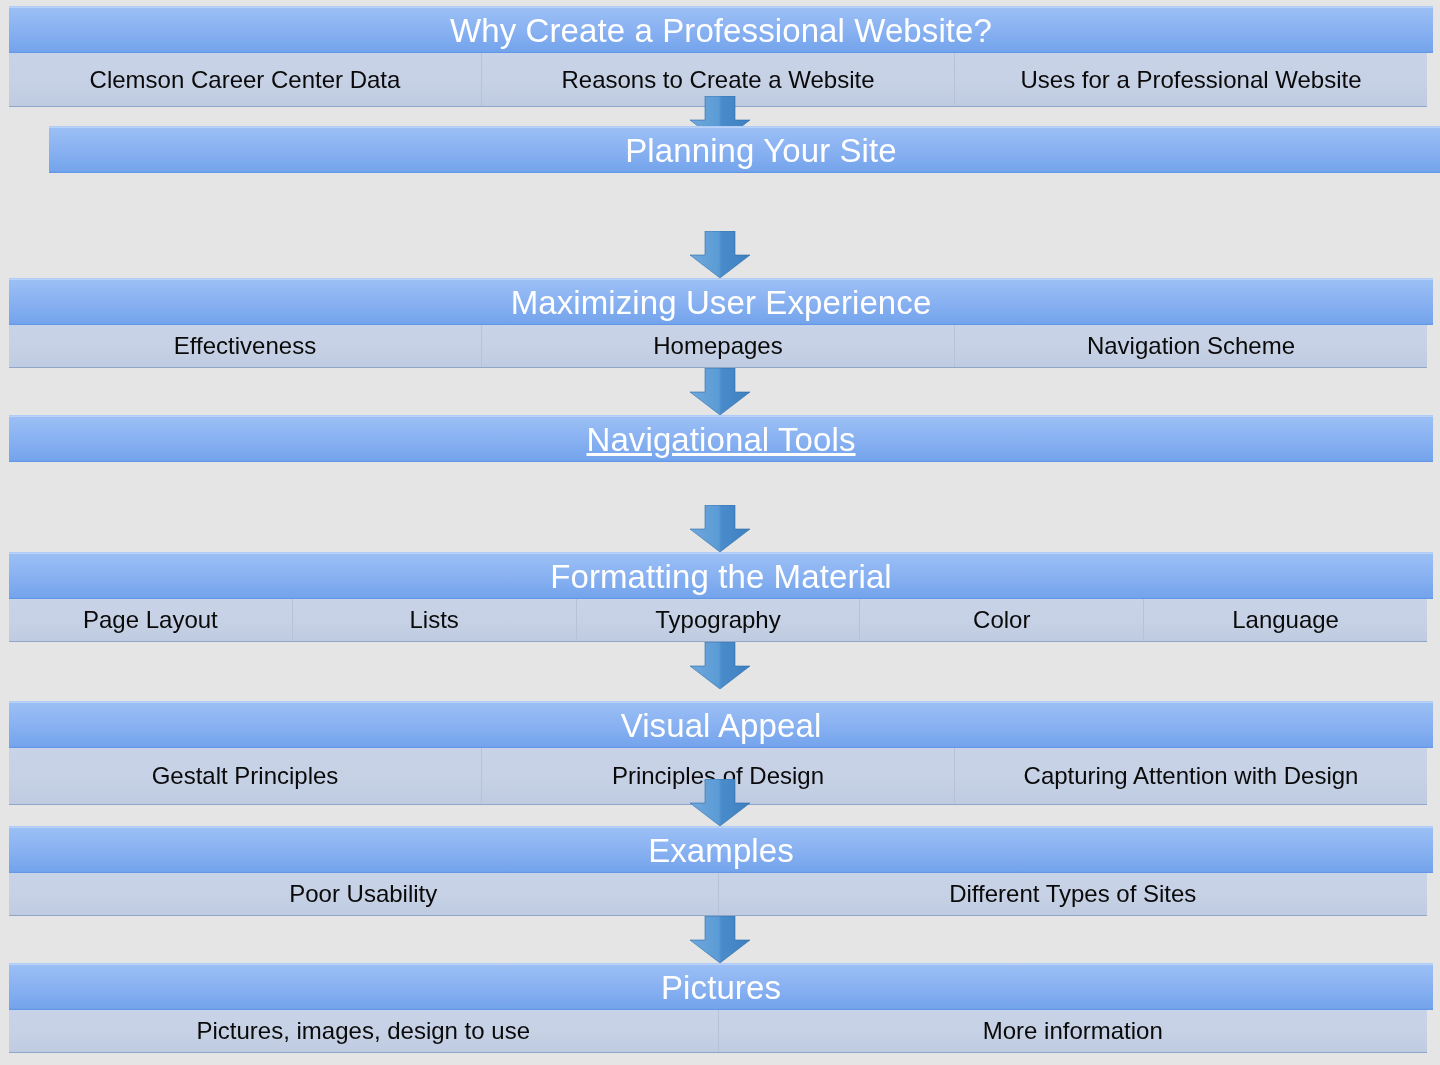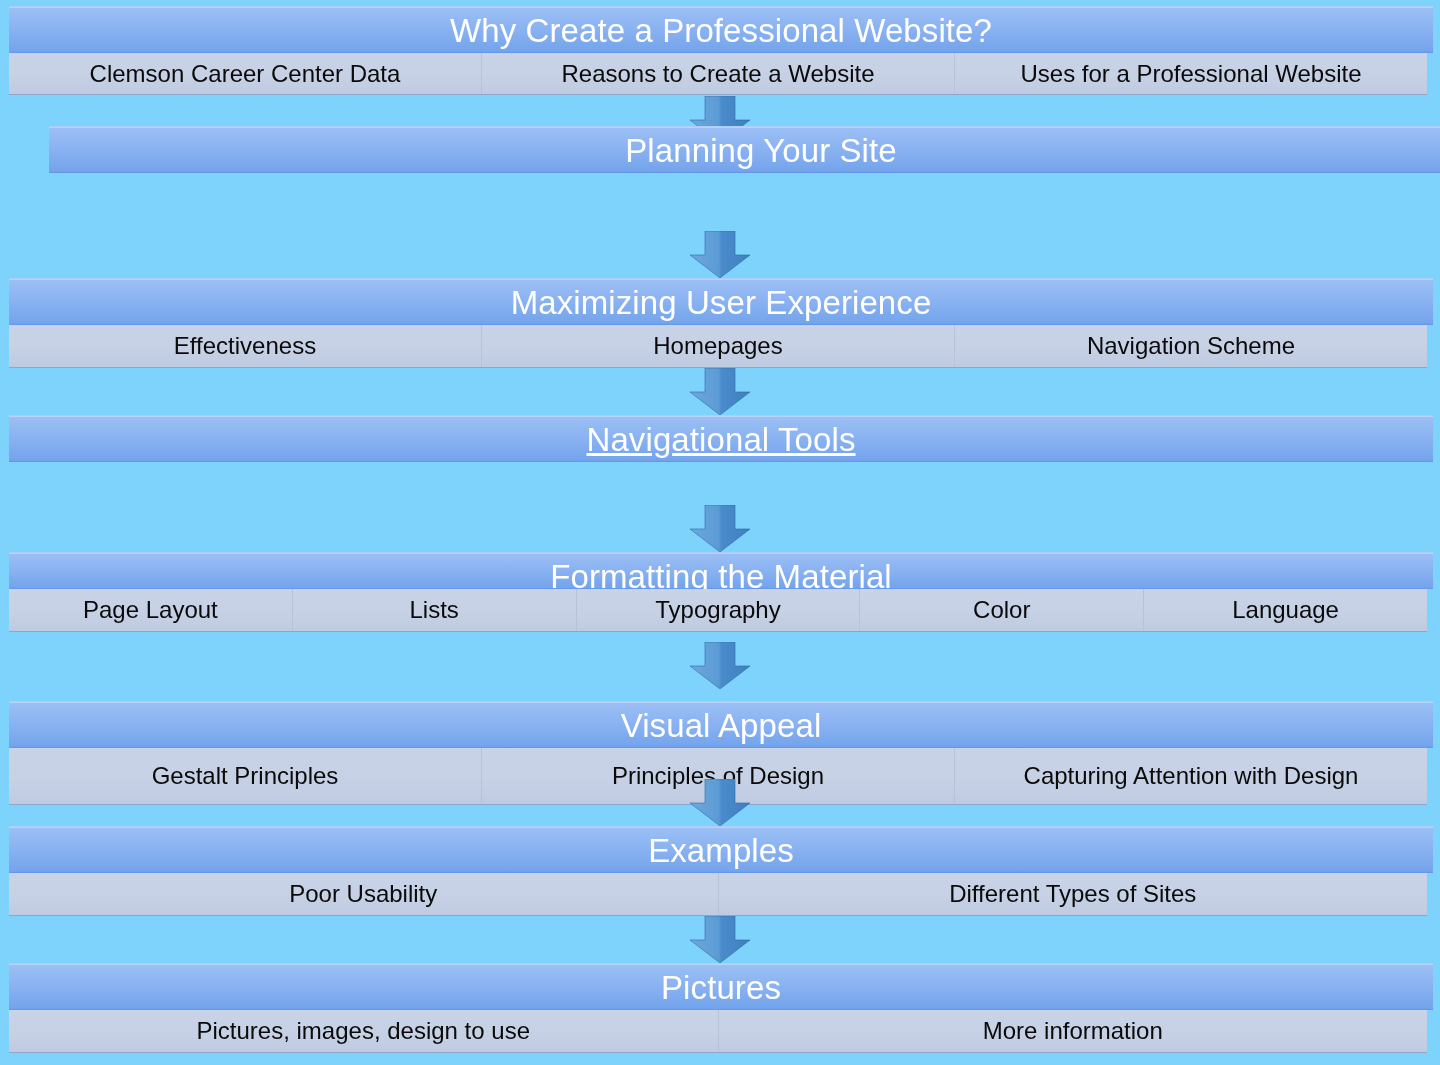--- a/index.html
+++ b/index.html
@@ -13,21 +13,21 @@
     height: 1065px;
     overflow: hidden;
     font-family: "Liberation Sans", sans-serif;
     -webkit-font-smoothing: antialiased;
   }
 
   #flow {
     position: relative;
     width: 1440px;
     height: 1065px;
-    background: #7dd3fc;
+    background: #e5e5e5;
   }
 
   .section {
     position: absolute;
     left: 9px;
     width: 1424px;
   }
 
   
   .sec-header {
@@ -84,21 +84,21 @@
   .arrow svg { display: block; }
 </style>
 </head>
 <body>
 
 <div id="flow">
     <div class="section" style="top: 6px;">
       <div class="sec-header" style="height: 47px; line-height: 47px;">
         <span class="sec-title" style="line-height: 47px;">Why Create a Professional Website?</span>
       </div>
-      <div class="sec-sub" style="height: 42px;">
+      <div class="sec-sub" style="height: 54px;">
         <div class="sub-cell">Clemson Career Center Data</div>
         <div class="sub-cell">Reasons to Create a Website</div>
         <div class="sub-cell">Uses for a Professional Website</div>
       </div>
     </div>
     <div class="arrow" style="top: 96px; height: 47px;">
       <svg width="60" height="47" viewBox="0 0 60 47">
         <defs>
           <linearGradient id="ag96" x1="0" y1="0" x2="1" y2="0">
             <stop offset="0%" stop-color="#6FA8DC"></stop>
@@ -163,21 +163,21 @@
             <stop offset="0%" stop-color="#6FA8DC"></stop>
             <stop offset="48%" stop-color="#5B9BD5"></stop>
             <stop offset="52%" stop-color="#4A8CCB"></stop>
             <stop offset="100%" stop-color="#3E7FC0"></stop>
           </linearGradient>
         </defs>
         <polygon points="15,0 45,0 45,24 60,24 30,47 0,24 15,24" fill="url(#ag505)" stroke="#2E6DA8" stroke-width="0.6"></polygon>
       </svg>
     </div>
     <div class="section" style="top: 552px;">
-      <div class="sec-header" style="height: 37px; line-height: 47px;">
+      <div class="sec-header" style="height: 47px; line-height: 47px;">
         <span class="sec-title" style="line-height: 47px;">Formatting the Material</span>
       </div>
       <div class="sec-sub" style="height: 43px;">
         <div class="sub-cell">Page Layout</div>
         <div class="sub-cell">Lists</div>
         <div class="sub-cell">Typography</div>
         <div class="sub-cell">Color</div>
         <div class="sub-cell">Language</div>
       </div>
     </div>

